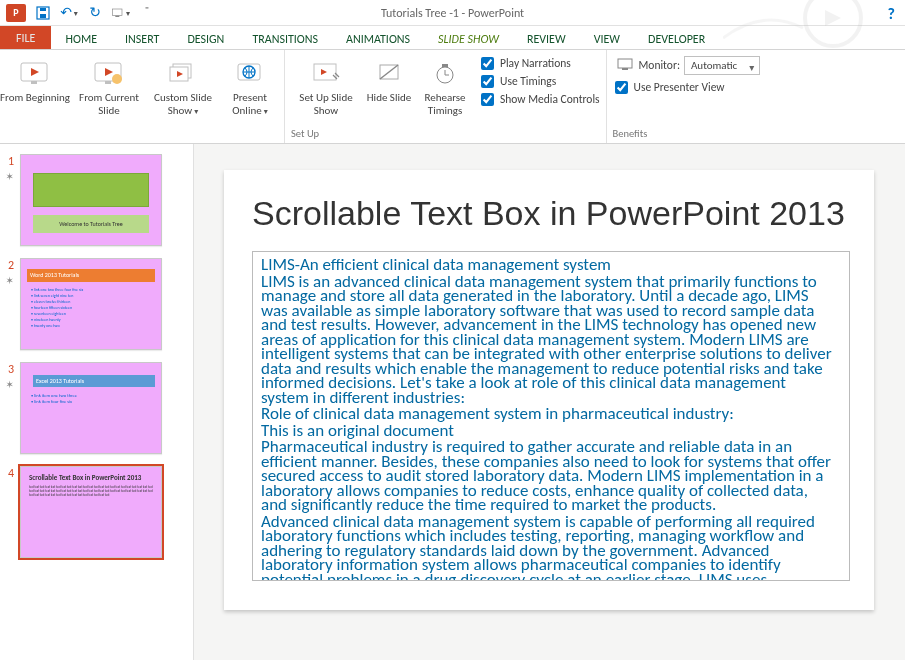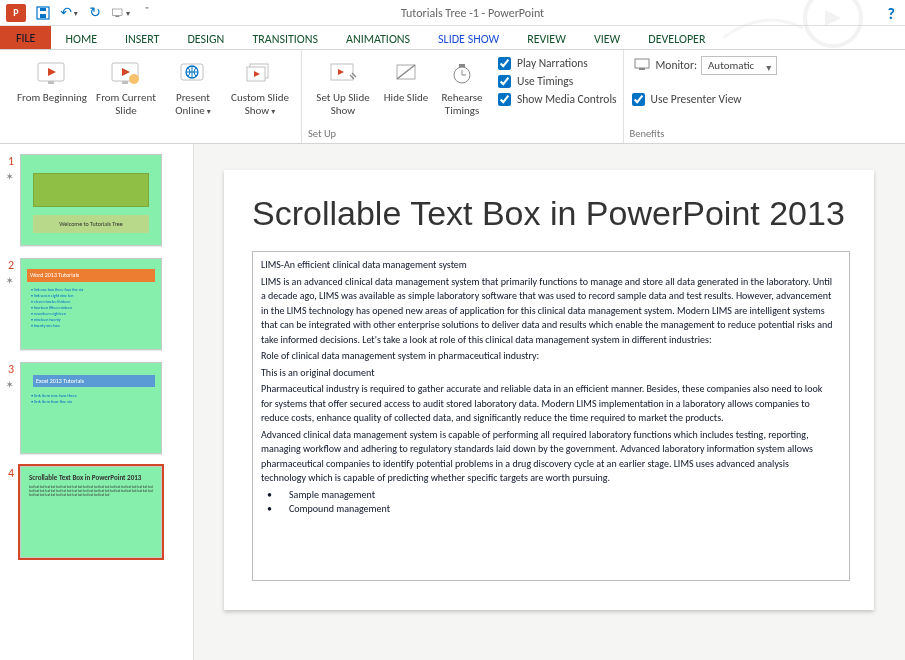--- a/index.html
+++ b/index.html
@@ -3,28 +3,28 @@
 <meta charset="utf-8">
 <style>
   * { box-sizing: border-box; margin: 0; padding: 0; }
   body { font-family: "Segoe UI", Calibri, Arial, sans-serif; font-size: 12px; background: #fff; color: #444; width: 905px; height: 660px; overflow: hidden; }
 
   
   .titlebar { height: 26px; background: #fff; border-bottom: 1px solid #e1e1e1; display:flex; align-items:center; position:relative; }
   .titlebar .qat { display:flex; align-items:center; gap:8px; padding-left:6px; }
   .qat-icon { width:18px; height:18px; display:inline-flex; align-items:center; justify-content:center; color:#0072c6; font-size:14px;}
   .ppt-icon { width:20px; height:18px; background:#d04626; color:#fff; font-weight:bold; font-size:10px; display:flex; align-items:center; justify-content:center; border-radius:2px; }
-  .titlebar .title { position:absolute; left:50%; transform:translateX(-50%); color:#666; font-size:12px;margin-left:20px; }
+  .titlebar .title { position:absolute; left:50%; transform:translateX(-50%); color:#666; font-size:12px; }
   .titlebar .help { position:absolute; right:10px; top:4px; color:#0072c6; font-weight:bold; font-size:16px; }
 
   
   .tabs { height:24px; display:flex; align-items:flex-end; padding-left:0; background:#fff; border-bottom:1px solid #d4d4d4;}
   .tab { padding:4px 14px 3px 14px; font-size:12px; color:#14532d; cursor:pointer; text-transform:uppercase; letter-spacing:0; }
-  .tab.file { background:#d24726; color:#0f172a; font-weight:normal; padding:20px 16px 4px; }
-  .tab.active { color:#1d4ed8; }
+  .tab.file { background:#d24726; color:#e5e5e5; font-weight:normal; padding:20px 16px 4px; }
+  .tab.active { color:#4d7c0f;font-style:italic; }
 
   
   .ribbon { height:94px; background:#fff; display:flex; border-bottom:1px solid #d4d4d4; }
   .group { border-right:1px solid #e1e1e1; display:flex; flex-direction:column; justify-content:space-between; padding:4px 6px 1px 6px; }
   .group-body { display:flex; align-items:flex-start; gap:4px; flex:1; }
   .group-label { text-align:left; font-size:10.5px; color:#777; padding:1px 0 2px; }
   .bigbtn { display:flex; flex-direction:column; align-items:center; justify-content:flex-start; width:56px; padding-top:4px; cursor:pointer; }
   .bigbtn.wide { width:70px; }
   .bigbtn.narrow{ width:48px;justify-content:center; }
   .bigbtn .icon { height:32px; display:flex; align-items:center; justify-content:center; }
@@ -40,36 +40,36 @@
 
   
   svg { display:block; }
 
   
   .main { display:flex; height:516px; background:#fff; }
   .thumbs { width:194px; border-right:1px solid #e0e0e0; background:#fff; overflow:hidden; padding-top:8px;}
   .thumb-row { display:flex; align-items:flex-start; padding:2px 8px 10px 4px; gap:6px;}
   .thumb-num { width:10px; text-align:right; font-size:12px; color:#d24726; }
   .thumb-num .star { color:#888; font-size:10px; display:block; margin-top:2px;}
-  .thumb { width:142px; height:92px; border:1px solid #c8c8c8; background:#86efac; box-shadow:0 1px 1px rgba(0,0,0,.08); position:relative; overflow:hidden;text-decoration:underline;}
+  .thumb { width:142px; height:92px; border:1px solid #c8c8c8; background:#f0abfc; box-shadow:0 1px 1px rgba(0,0,0,.08); position:relative; overflow:hidden;text-decoration:underline;}
   .thumb.selected { outline:2px solid #d24726; }
   .thumb .t1-band { position:absolute; top:18px; left:12px; right:12px; height:34px; background:#8fbf44; border:1px solid #7ba83a; }
   .thumb .t1-bot { position:absolute; bottom:12px; left:12px; right:12px; height:18px; background:#b8d98a; display:flex; align-items:center; justify-content:center; font-size:6px; color:#333;}
   .thumb .t2-bar { position:absolute; top:10px; left:6px; right:6px; height:13px; background:#ed7d31; color:#fff; font-size:6px; padding:2px 3px;}
   .thumb .t2-links { position:absolute; top:28px; left:10px; right:6px; font-size:4px; color:#0066cc; line-height:6px;}
   .thumb .t3-bar { position:absolute; top:12px; left:12px; right:6px; height:12px; background:#5b9bd5; color:#fff; font-size:6px; padding:2px 3px;}
   .thumb .t3-links { position:absolute; top:30px; left:10px; right:6px; font-size:4.5px; color:#0066cc; line-height:6px;}
   .thumb .t4-title { position:absolute; top:6px; left:8px; font-size:7px; font-weight:bold; color:#333;}
   .thumb .t4-body { position:absolute; top:18px; left:8px; right:8px; font-size:3px; color:#333; line-height:4px;}
 
   .editor { flex:1; background:#f5f5f4; position:relative; padding:26px 24px 20px 30px; overflow:hidden;}
   .slide { background:#fff; width:650px; min-height:440px; box-shadow:0 2px 4px rgba(0,0,0,.2); padding:24px 18px 18px 28px; }
   .slide h1 { font-family: "Segoe UI Light","Segoe UI",Arial; font-weight:300; font-size:34px; color:#333; margin-bottom:18px;}
   .scrollbox-wrap { border:1px solid #bbb; position:relative; width:598px; height:330px; }
-  .scrollbox { width:100%; height:100%; overflow-y:scroll; padding:6px 14px 6px 8px; font-family: Calibri, Arial; font-size:10px; line-height:14.5px; color:#0f172a; }
+  .scrollbox { width:100%; height:100%; overflow-y:scroll; padding:6px 14px 6px 8px; font-family: Calibri, Arial; font-size:17px; line-height:14.5px; color:#0369a1; }
   .scrollbox p { margin-bottom:2px; }
   .bullets { padding-left:2px; }
   .bullets div { padding-left:26px; position:relative; }
   .bullets div::before { content:"•"; position:absolute; left:4px; }
 
   
   .bg-deco { position:absolute; right:12px; top:-2px; opacity:.18; pointer-events:none;}
 </style>
 </head>
 <body>
@@ -114,21 +114,21 @@
   <div class="tab">TRANSITIONS</div>
   <div class="tab">ANIMATIONS</div>
   <div class="tab active">SLIDE SHOW</div>
   <div class="tab">REVIEW</div>
   <div class="tab">VIEW</div>
   <div class="tab">DEVELOPER</div>
 </div>
 
 <div class="ribbon">
 
-  <div class="group" style="padding-left:17px;gap:23px;">
+  <div class="group" style="padding-left:0;gap:23px;">
     <div class="group-body">
       <div class="bigbtn wide">
         <span class="icon">
           <svg width="32" height="26" viewBox="0 0 32 26">
               <rect x="2" y="2" width="26" height="18" rx="2" fill="#fff" stroke="#c0c0c0"></rect>
               <polygon points="12,7 20,11 12,15" fill="#d24726"></polygon>
               <rect x="12" y="20" width="6" height="3" fill="#c0c0c0"></rect>
             </svg>
         </span>
         <span class="label">From Beginning</span>
@@ -137,39 +137,39 @@
         <span class="icon">
           <svg width="32" height="26" viewBox="0 0 32 26">
               <rect x="2" y="2" width="26" height="18" rx="2" fill="#fff" stroke="#c0c0c0"></rect>
               <polygon points="12,7 20,11 12,15" fill="#d24726"></polygon>
               <circle cx="24" cy="18" r="5" fill="#f6c26b"></circle>
               <rect x="12" y="20" width="6" height="3" fill="#c0c0c0"></rect>
             </svg>
         </span>
         <span class="label">From Current Slide</span>
       </div>
+      <div class="bigbtn wide">
+        <span class="icon">
+          <svg width="30" height="26" viewBox="0 0 30 26">
+              <rect x="5" y="3" width="18" height="14" fill="#fff" stroke="#c0c0c0"></rect>
+              <rect x="2" y="6" width="18" height="14" fill="#fff" stroke="#c0c0c0"></rect>
+              <polygon points="9,10 15,13 9,16" fill="#d24726"></polygon>
+            </svg>
+        </span>
+        <span class="label"><span>Custom Slide Show</span><span class="dropdown-caret">▾</span></span>
+      </div>
       <div class="bigbtn">
         <span class="icon">
           <svg width="30" height="26" viewBox="0 0 30 26">
               <rect x="3" y="3" width="22" height="16" rx="2" fill="#fff" stroke="#c0c0c0"></rect>
               <circle cx="14" cy="11" r="6" fill="none" stroke="#0072c6" stroke-width="1.3"></circle>
               <path d="M8 11 H20 M14 5 V17 M10 7 Q14 11 10 15 M18 7 Q14 11 18 15" fill="none" stroke="#0072c6" stroke-width="1"></path>
             </svg>
         </span>
         <span class="label"><span>Present Online</span><span class="dropdown-caret">▾</span></span>
-      </div>
-      <div class="bigbtn wide">
-        <span class="icon">
-          <svg width="30" height="26" viewBox="0 0 30 26">
-              <rect x="5" y="3" width="18" height="14" fill="#fff" stroke="#c0c0c0"></rect>
-              <rect x="2" y="6" width="18" height="14" fill="#fff" stroke="#c0c0c0"></rect>
-              <polygon points="9,10 15,13 9,16" fill="#d24726"></polygon>
-            </svg>
-        </span>
-        <span class="label"><span>Custom Slide Show</span><span class="dropdown-caret">▾</span></span>
       </div>
     </div>
     <div class="group-label">Start Slide Show</div>
   </div>
 
   <div class="group">
     <div class="group-body">
       <div class="bigbtn wide">
         <span class="icon">
           <svg width="30" height="26" viewBox="0 0 30 26">
@@ -212,21 +212,21 @@
         <label class="cb-row">
             <input type="checkbox" checked="" style="">
             <span>Show Media Controls</span>
           </label>
       </div>
     </div>
     <div class="group-label">Set Up</div>
   </div>
 
   <div class="group" style="border-right:none;">
-    <div class="group-body" style="flex-direction:column; gap:20px; padding-top:4px;">
+    <div class="group-body" style="flex-direction:column; gap:8px; padding-top:4px;">
       <div class="mon-row">
         <input type="checkbox" style="visibility: hidden; width: 0px;">
         <span>
           <svg width="18" height="14" viewBox="0 0 18 14">
               <rect x="1" y="1" width="14" height="9" fill="#fff" stroke="#888"></rect>
               <rect x="5" y="10" width="6" height="2" fill="#888"></rect>
             </svg>
         </span>
         <span>Monitor:</span>
         <span class="mon-wrap"><span class="mon-select">Automatic</span></span>

